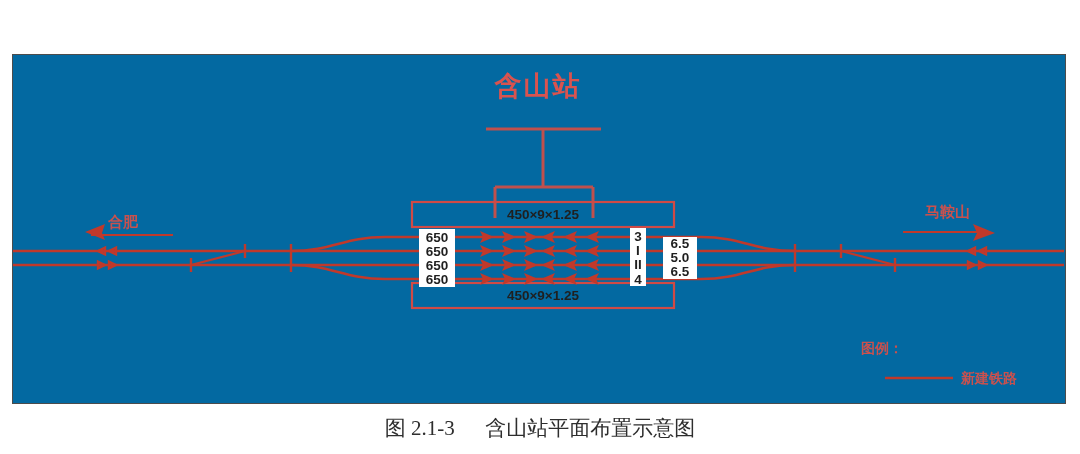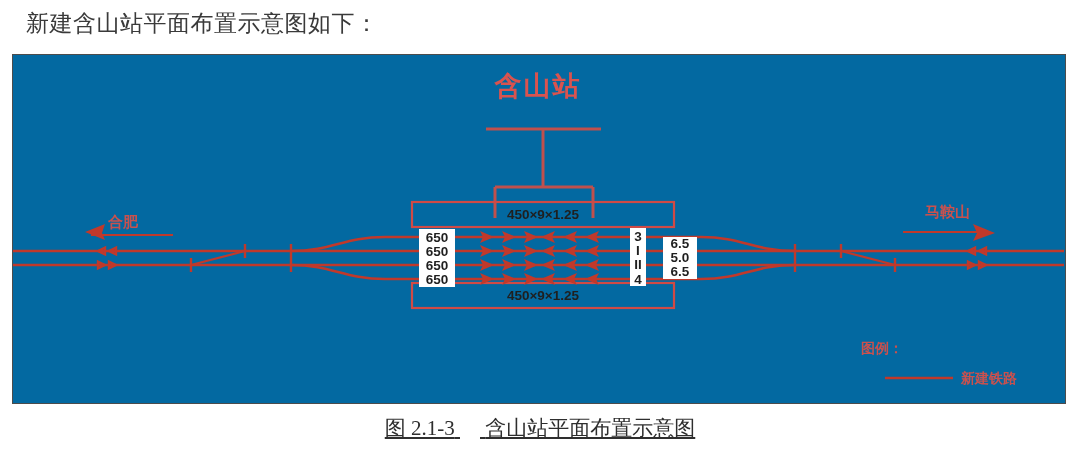--- a/index.html
+++ b/index.html
@@ -45,21 +45,20 @@
   .caption {
     position: absolute;
     left: 0;
     top: 414px;
     width: 1080px;
     text-align: center;
     font-size: 21px;
     color: #2e2e2e;
     font-family: "Liberation Serif", "DejaVu Serif", serif;
     white-space: nowrap;
-    text-decoration: underline;
   }
   .caption .gap { display: inline-block; width: 20px; }
   text { font-family: "Liberation Sans", "DejaVu Sans", sans-serif; }
   .t-station {
     font-family: "Liberation Serif", "DejaVu Serif", serif;
     font-size: 27px;
     font-weight: bold;
     fill: #d9534f;
     letter-spacing: 2px;
   }
@@ -100,21 +99,20 @@
   .box { stroke: #d04a45; stroke-width: 2.2; fill: none; }
   .bld { stroke: #c0504d; stroke-width: 3; fill: none; }
   .tick { stroke: #c0392b; stroke-width: 2.4; }
   .chev { stroke: #c0392b; stroke-width: 2.4; fill: none; }
 </style>
 </head>
 <body>
 
 <div id="page">
 
-  <div class="heading">新建含山站平面布置示意图如下：</div>
 
   <div class="figure-frame">
     <svg width="1051" height="347" viewBox="0 0 1051 347" xmlns="http://www.w3.org/2000/svg">
 
       <text class="t-station" x="525" y="40" text-anchor="middle">含山站</text>
 
       <g>
         <line class="bld" x1="473" y1="74" x2="588" y2="74"></line>
         <line class="bld" x1="530" y1="74" x2="530" y2="132"></line>
         <path class="bld" d="M 482 132 L 482 163 M 482 132 L 580 132 M 580 132 L 580 163"></path>

